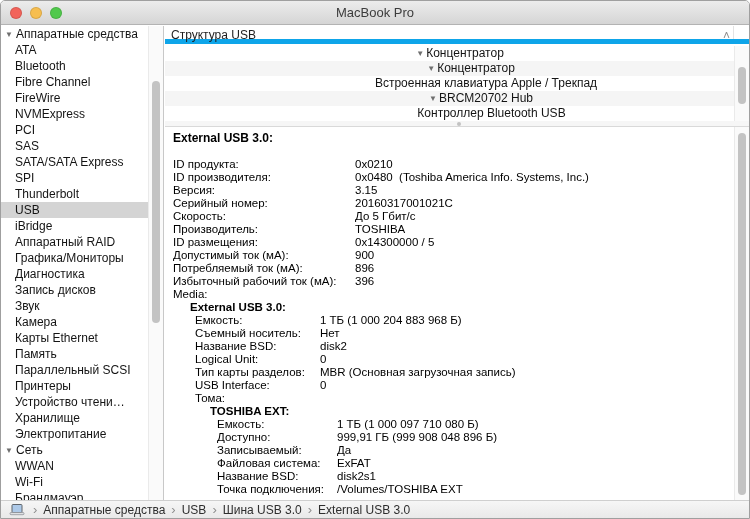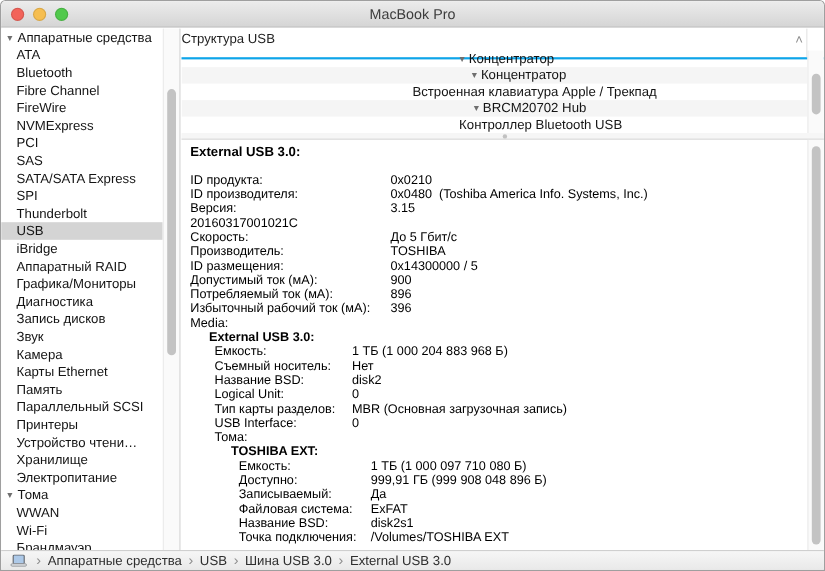--- a/index.html
+++ b/index.html
@@ -22,22 +22,22 @@
     white-space:nowrap;overflow:hidden;}
   .sb-row.group{padding-left:4px;}
   .sb-row.selected{background:#d4d4d4;}
   .tri{display:inline-block;width:11px;font-size:8px;color:#6f6f6f;vertical-align:1px;}
   .tree-tri{display:inline-block;width:12px;margin-left:-12px;font-size:8px;color:#6f6f6f;vertical-align:1px;}
   
   .scrolltrack{position:absolute;right:0;width:15px;background:#fafafa;border-left:1px solid #eaeaea;}
   .thumb{position:absolute;left:3px;width:8px;border-radius:4px;background:#c3c3c3;}
   
   .main{position:absolute;left:164px;top:25px;right:0;bottom:18px;background:#fff;}
-  .tree-header{position:relative;height:28px;line-height:19px;font-size:12px;color:#1f1f1f;
-    padding-left:0;border-bottom:2px solid #0ea5e9;}
+  .tree-header{position:relative;height:18px;line-height:19px;font-size:12px;color:#1f1f1f;
+    padding-left:6px;border-bottom:5px solid #0ea5e9;}
   .sort-icon{position:absolute;right:19px;top:1px;font-size:12px;color:#8e8e8e;}
   .hdr-sep{position:absolute;right:15px;top:0;bottom:0;border-left:1px solid #e3e3e3;}
   .tree-rows{position:absolute;top:20px;left:0;right:15px;height:75px;overflow:hidden;text-align:center;}
   .tr-row{height:15px;line-height:15px;font-size:12px;color:#141414;white-space:nowrap;}
   .tr-row.stripe{background:#f5f5f5;}
   .tree-scroll{top:20px;height:75px;}
   .splitter{position:absolute;top:95px;left:0;right:0;height:6px;background:#f6f6f6;
     border-bottom:1px solid #d9d9d9;}
   .dimple{position:absolute;left:50%;top:1px;width:4px;height:4px;border-radius:50%;background:#c2c2c2;}
   
@@ -97,21 +97,21 @@
         <div class="sb-row"><span>Запись дисков</span></div>
         <div class="sb-row"><span>Звук</span></div>
         <div class="sb-row"><span>Камера</span></div>
         <div class="sb-row"><span>Карты Ethernet</span></div>
         <div class="sb-row"><span>Память</span></div>
         <div class="sb-row"><span>Параллельный SCSI</span></div>
         <div class="sb-row"><span>Принтеры</span></div>
         <div class="sb-row"><span>Устройство чтени…</span></div>
         <div class="sb-row"><span>Хранилище</span></div>
         <div class="sb-row"><span>Электропитание</span></div>
-        <div class="sb-row group"><span class="tri">▼</span><span>Тома</span></div>
+        <div class="sb-row group"><span class="tri">▼</span><span>Сеть</span></div>
         <div class="sb-row"><span>WWAN</span></div>
         <div class="sb-row"><span>Wi-Fi</span></div>
         <div class="sb-row"><span>Брандмауэр</span></div>
       </div>
     <div class="scrolltrack" style="top:0;bottom:0;">
       <div class="thumb" style="top:55px;height:242px;"></div>
     </div>
   </div>
 
   <div class="main">
@@ -148,20 +148,21 @@
             </div>
             <div class="det-row i0">
               <span class="dl">ID производителя:</span>
               <span class="dv">0x0480  (Toshiba America Info. Systems, Inc.)</span>
             </div>
             <div class="det-row i0">
               <span class="dl">Версия:</span>
               <span class="dv">3.15</span>
             </div>
             <div class="det-row i0">
+              <span class="dl">Серийный номер:</span>
               <span class="dv">20160317001021C</span>
             </div>
             <div class="det-row i0">
               <span class="dl">Скорость:</span>
               <span class="dv">До 5 Гбит/с</span>
             </div>
             <div class="det-row i0">
               <span class="dl">Производитель:</span>
               <span class="dv">TOSHIBA</span>
             </div>

